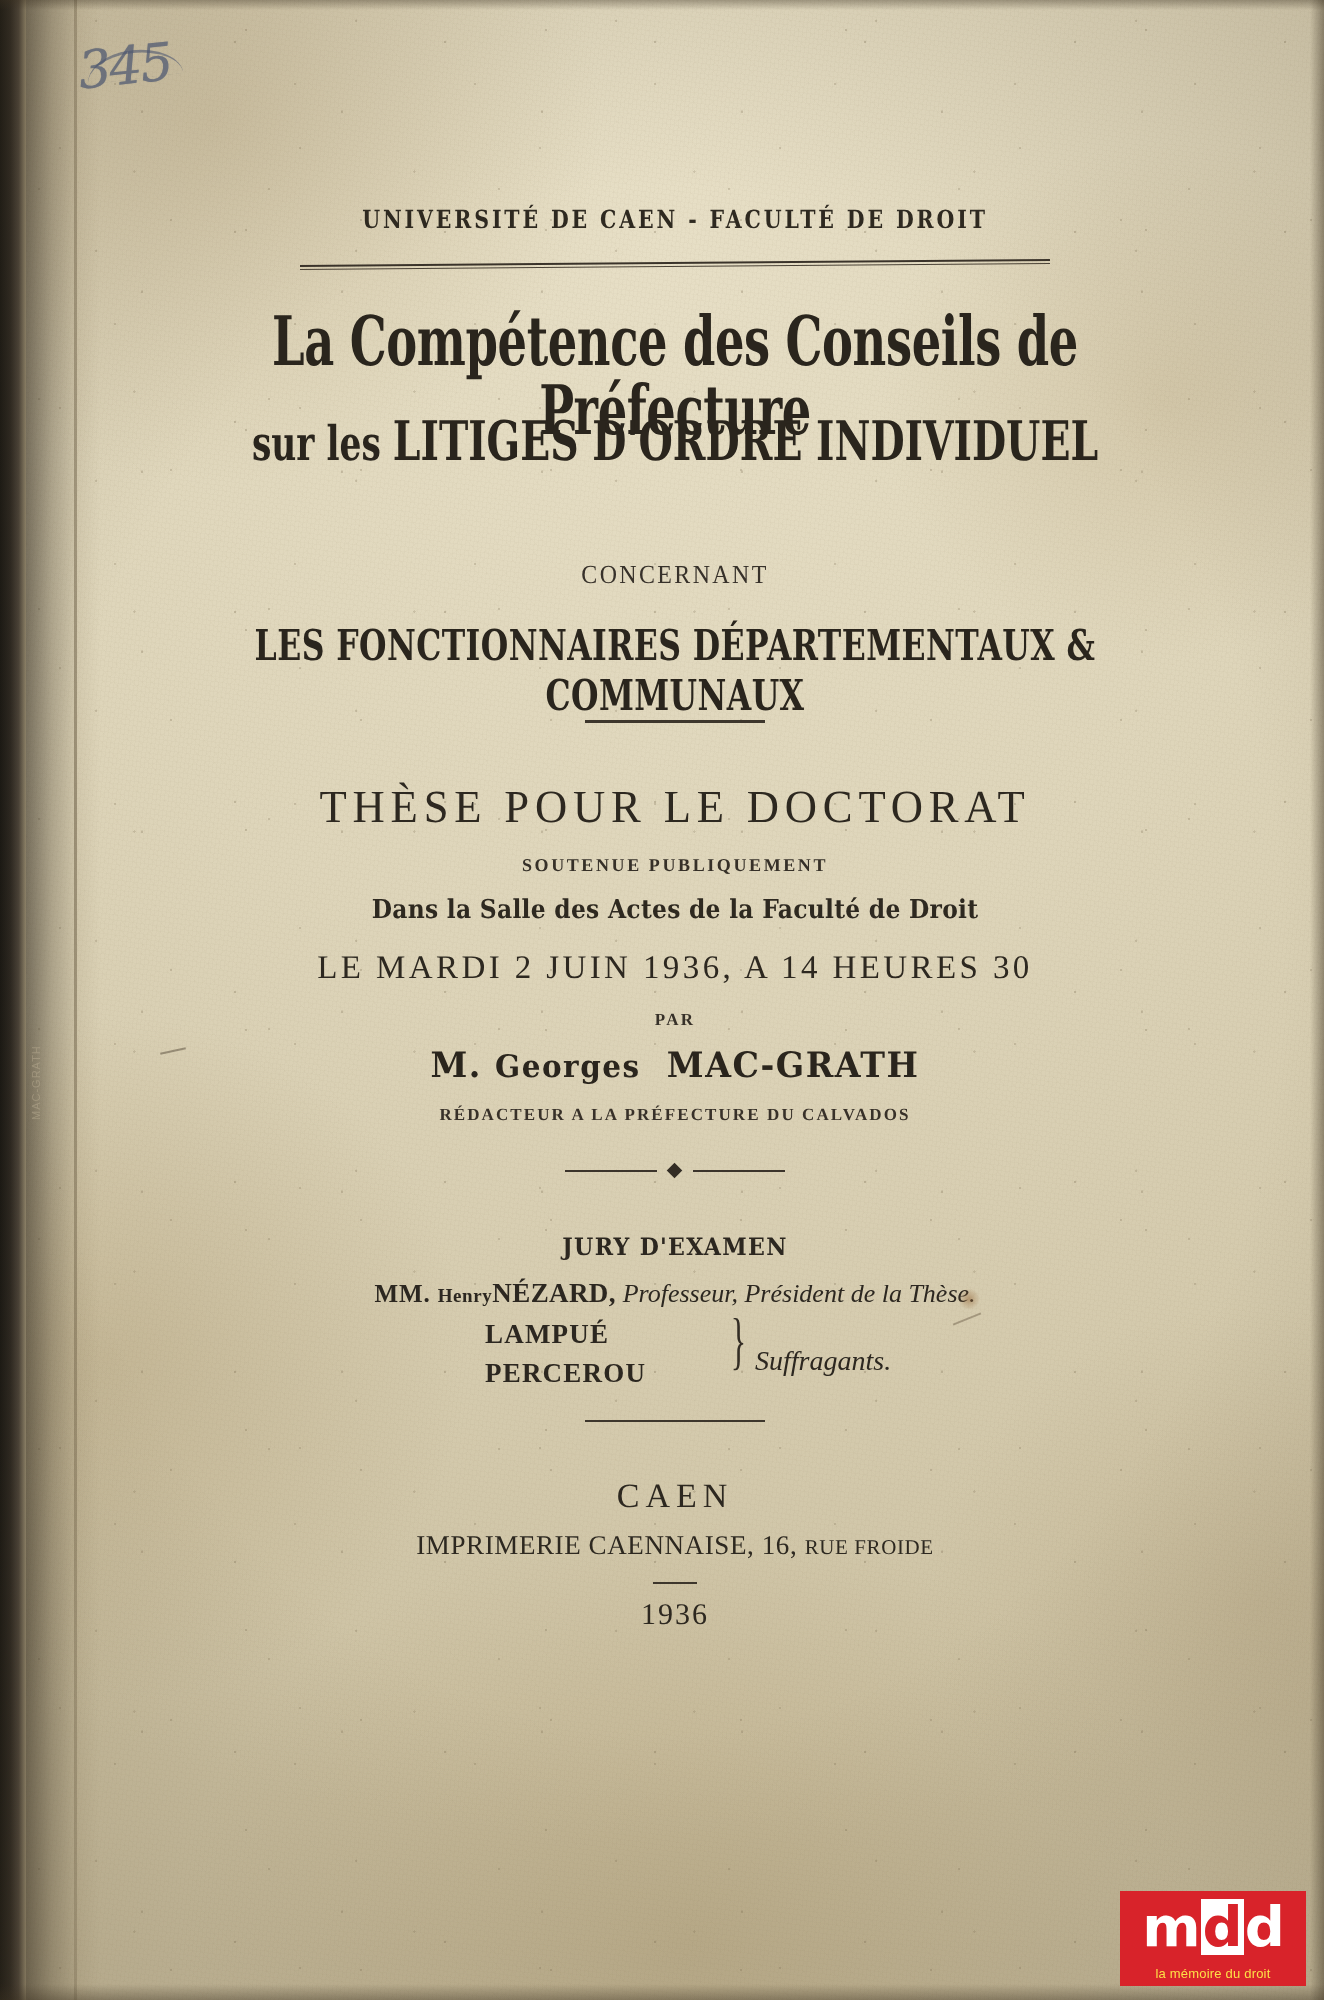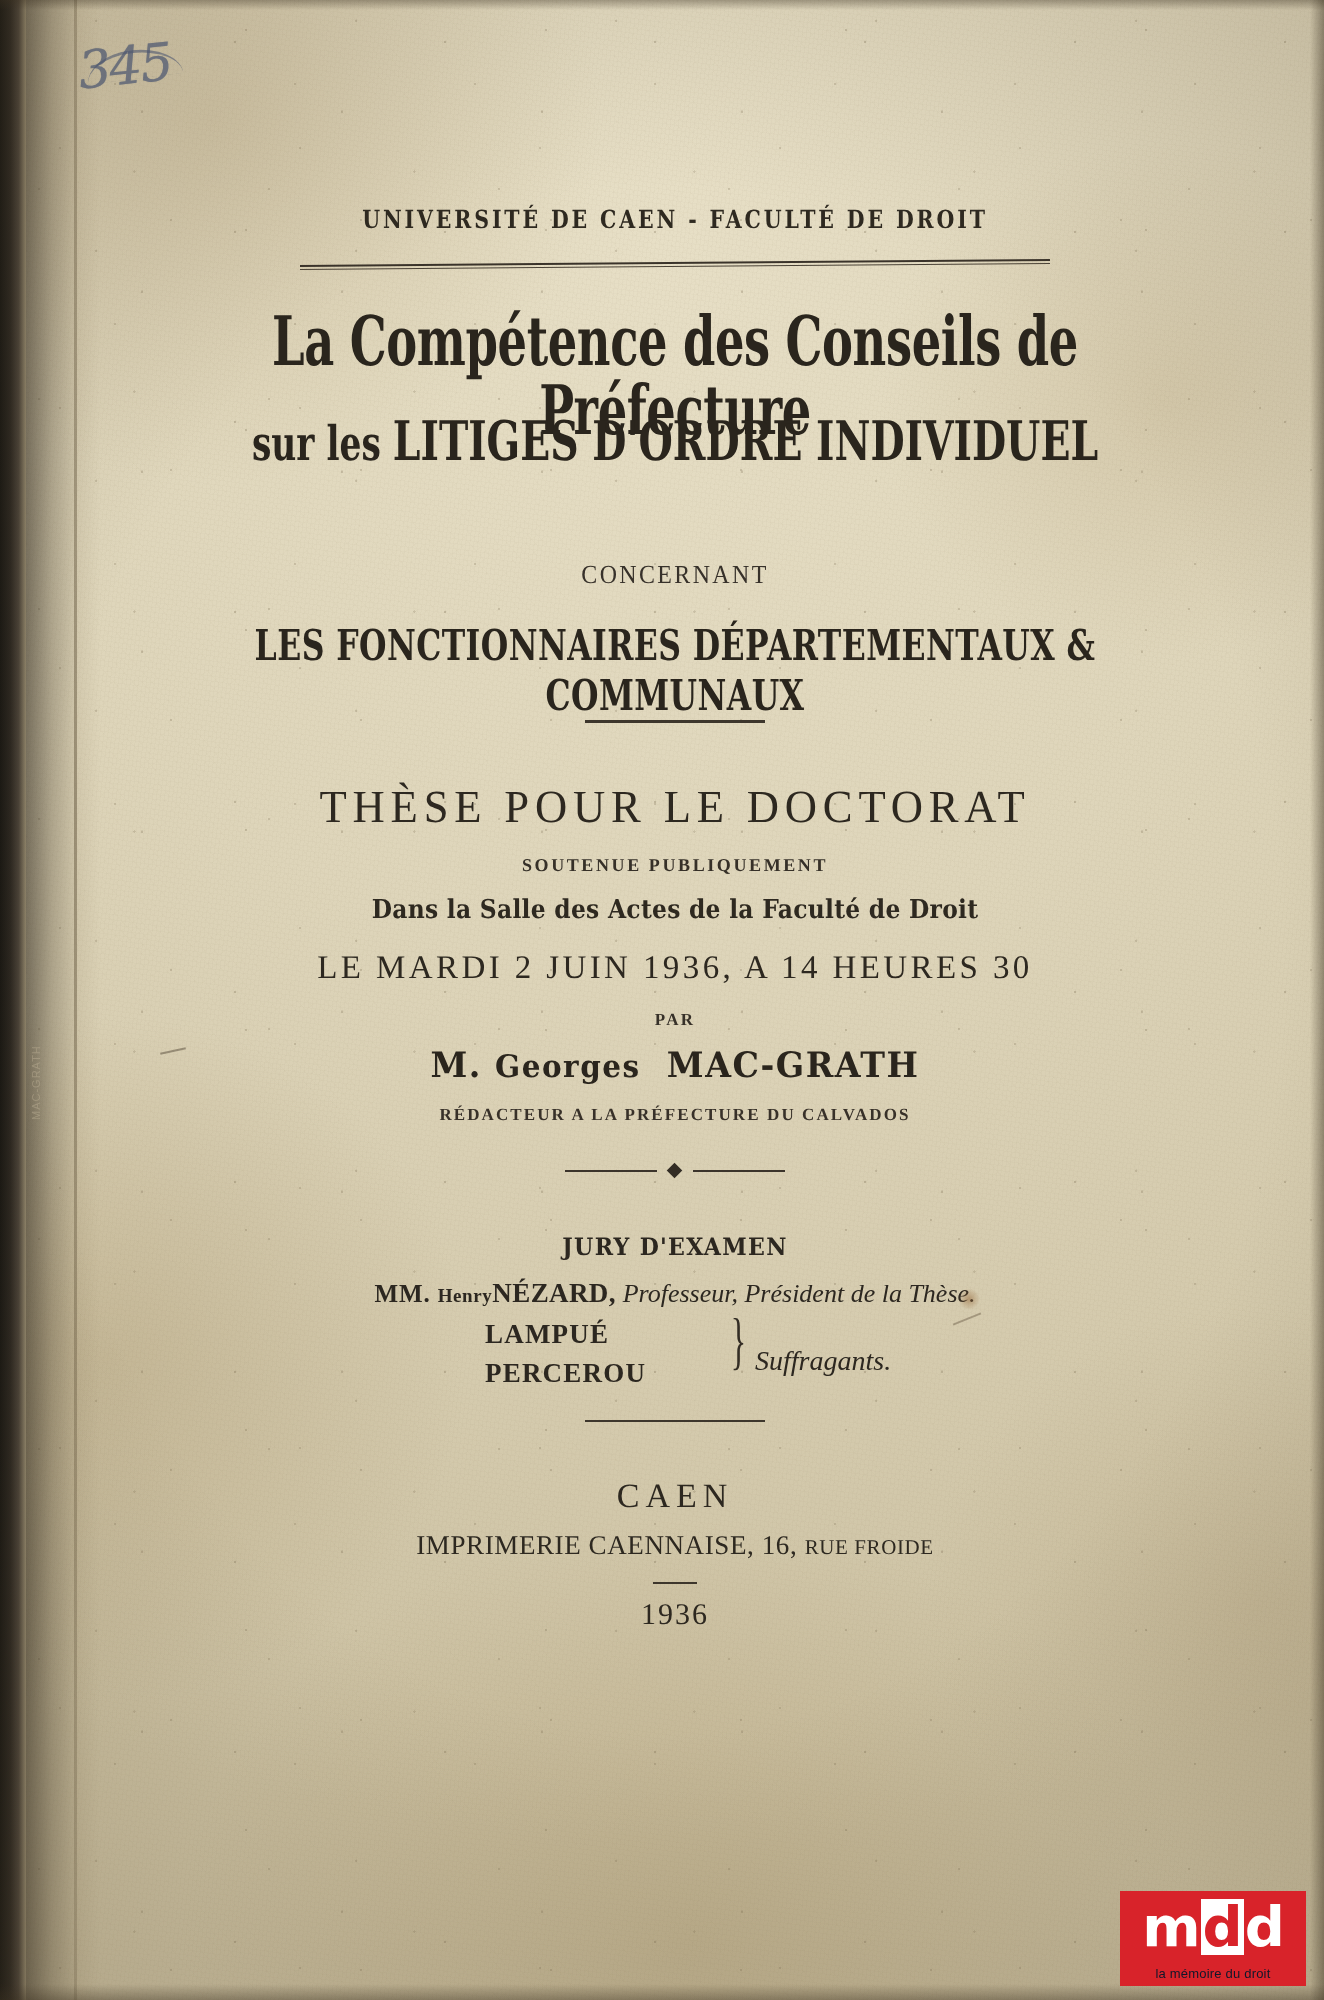--- a/index.html
+++ b/index.html
@@ -543,21 +543,21 @@
   .mdd-letters .m { color: #ffffff; }
   .mdd-letters .d1 {
     color: #d8232a;
     background: #ffffff;
     padding: 0 2px;
     margin: 0 1px;
   }
   .mdd-letters .d2 { color: #ffffff; }
   .mdd-tag {
     background: #d8232a;
-    color: #0f172a;
+    color: #fde047;
     font-family: "Liberation Sans", sans-serif;
     font-size: 13px;
     text-align: center;
     padding: 3px 0 5px;
     letter-spacing: .2px;
   }
 </style>
 </head>
 <body>
 

